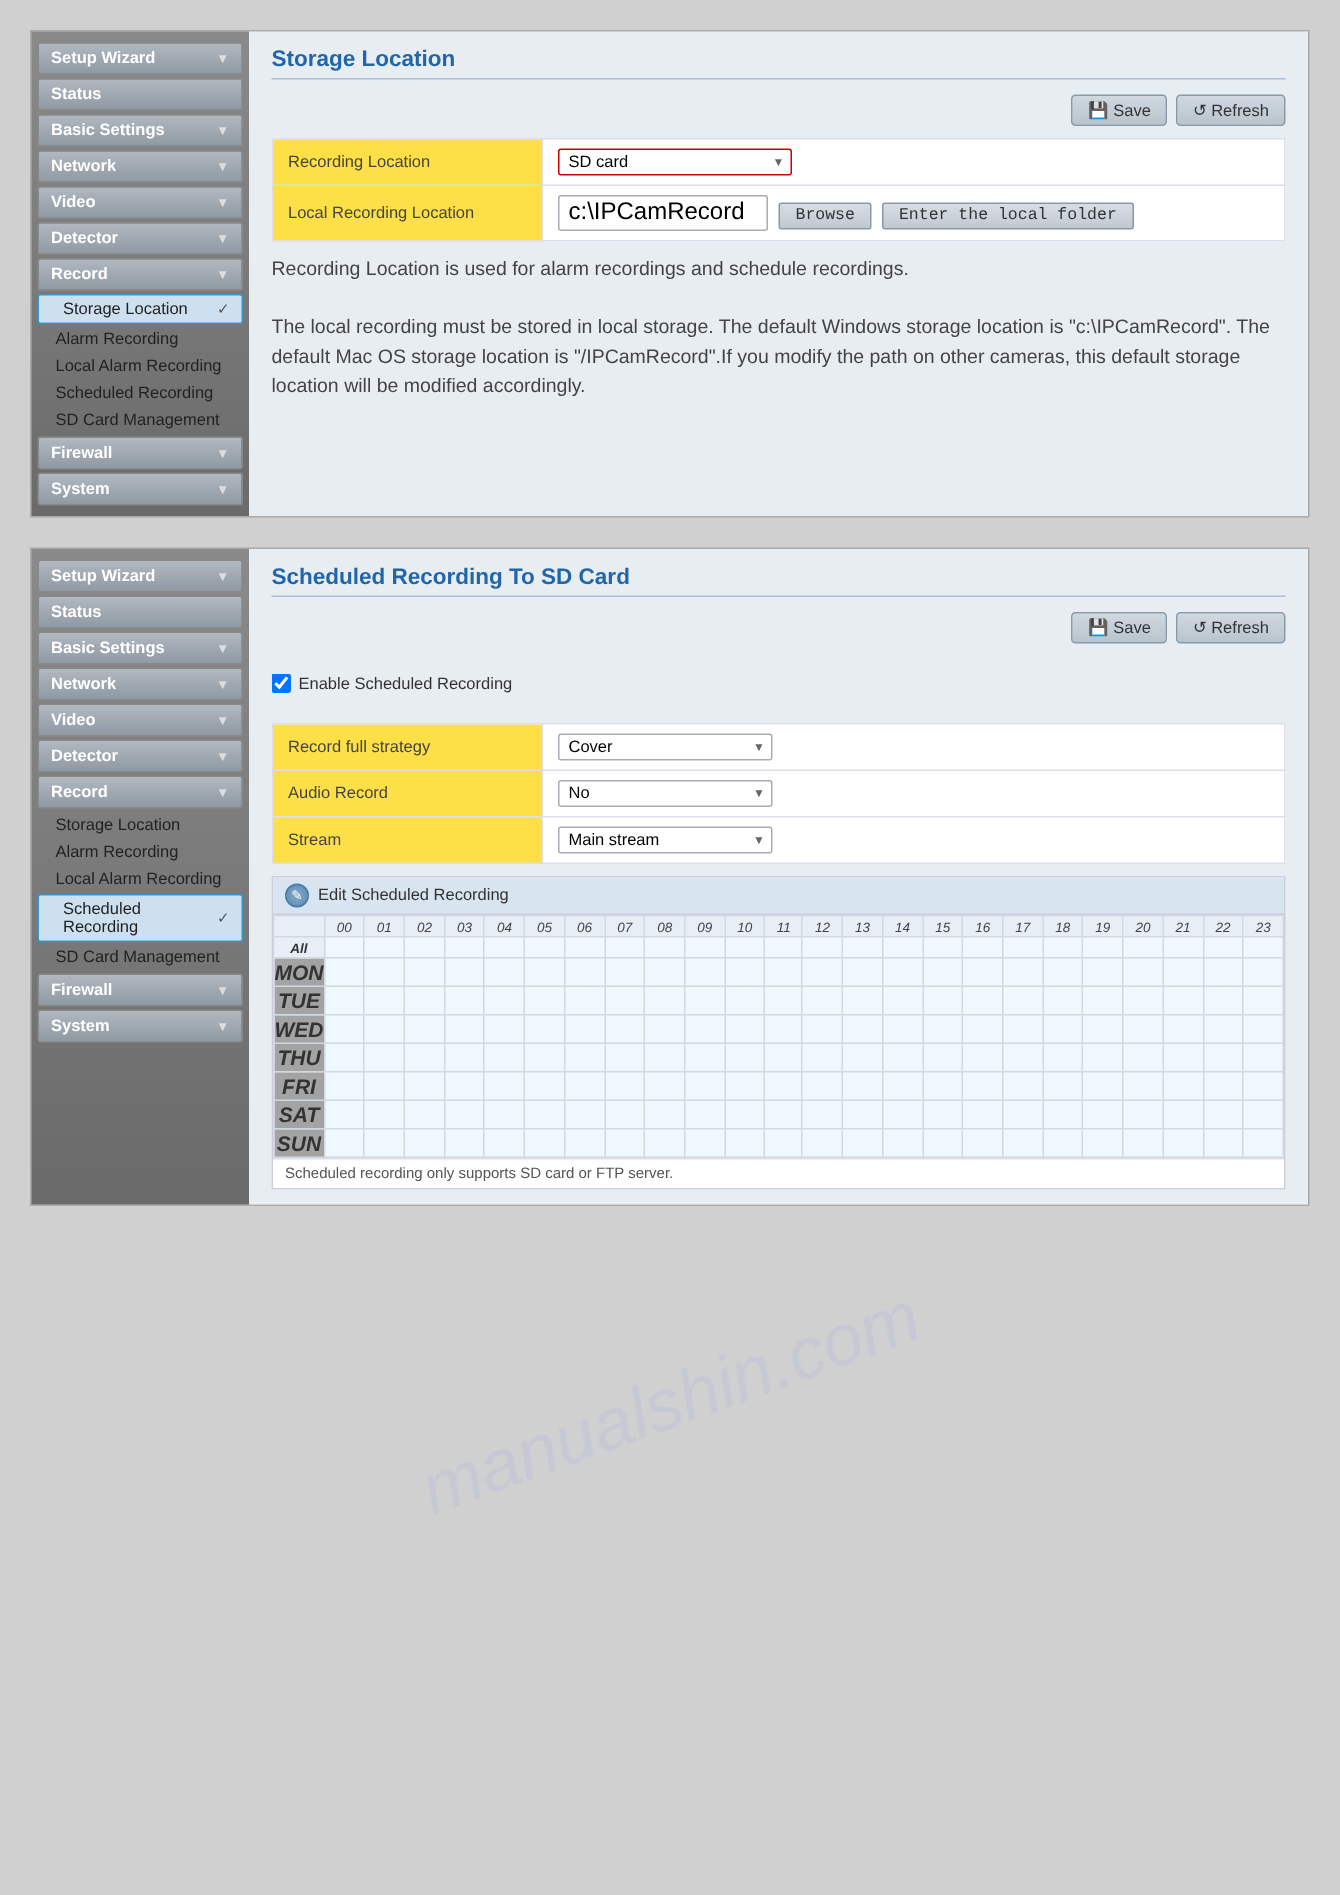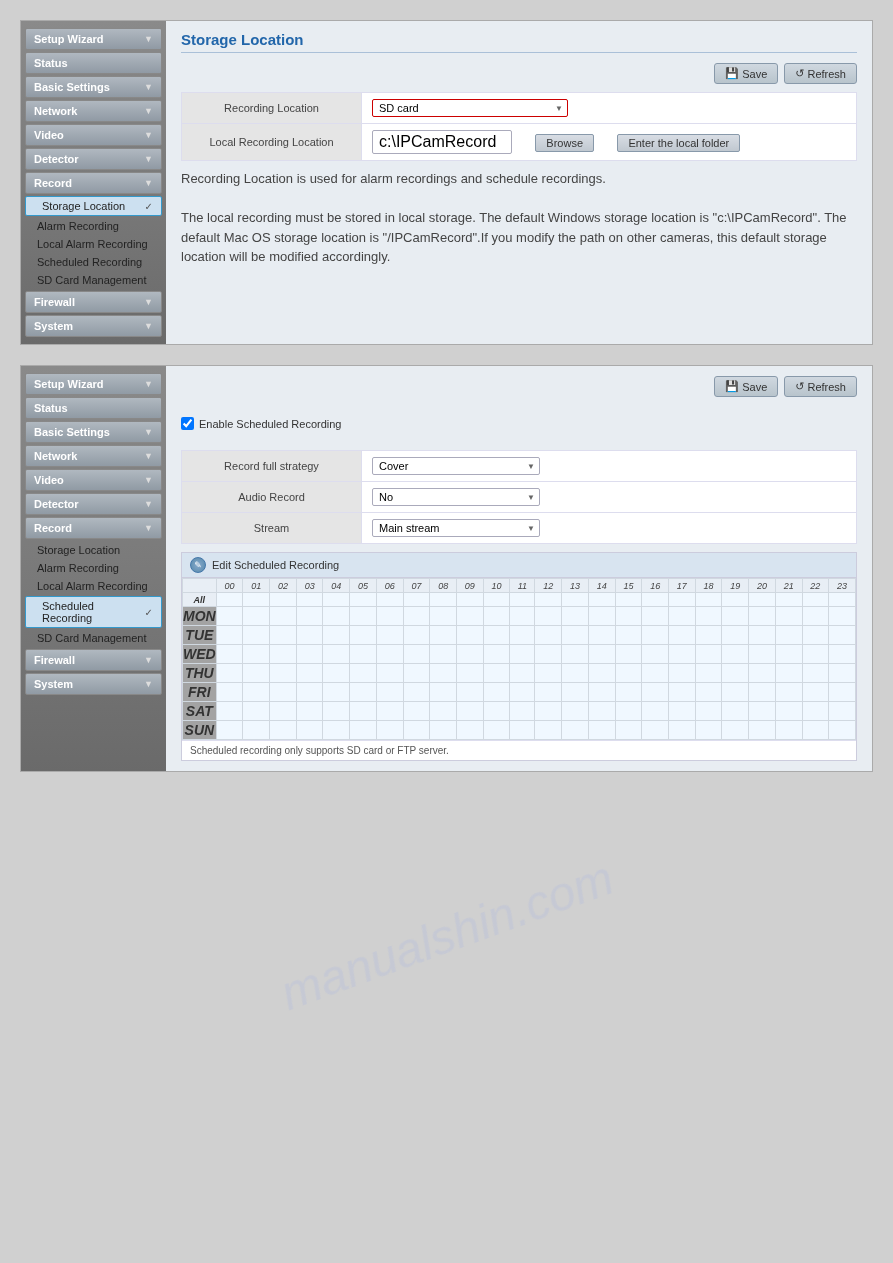--- a/index.html
+++ b/index.html
@@ -121,50 +121,49 @@
       margin-bottom: 8px;
     }
 
     .form-table td {
       padding: 6px 10px;
       border: 1px solid #dde;
       vertical-align: middle;
     }
 
     .form-table td:first-child {
-      background: #e5e5e5;
+      background: #fde047;
       width: 180px;
       font-size: 11px;
       color: #444;
-      text-align: center;
     }
 
     .form-table td:nth-child(2) {
       background: #fff;
     }
 
     .select-field {
       border: 1px solid #c00;
       border-radius: 2px;
       padding: 2px 4px 2px 6px;
       font-size: 11px;
       background: #fff;
-      width: 196px;
+      width: 156px;
       appearance: none;
       -webkit-appearance: none;
       cursor: pointer;
     }
 
     .select-field-normal {
       border: 1px solid #aab;
       border-radius: 2px;
       padding: 2px 20px 2px 6px;
       font-size: 11px;
       background: #fff;
-      width: 168px;
+      width: 143px;
       appearance: none;
       -webkit-appearance: none;
       cursor: pointer;
     }
 
     .select-wrapper {
       position: relative;
       display: inline-block;
     }
 
@@ -188,21 +187,22 @@
     }
 
     .action-btn {
       background: linear-gradient(to bottom, #d8dde4, #c0c8d0);
       border: 1px solid #8899aa;
       border-radius: 2px;
       padding: 2px 10px;
       cursor: pointer;
       font-size: 11px;
       color: #333;
-      margin-left: 20px;
+      margin-left: 4px;
+      font-family: Liberation Mono, monospace;
     }
 
     .info-text {
       font-size: 13px;
       color: #444;
       line-height: 1.5;
       margin-top: 6px;
     }
 
     
@@ -463,20 +463,21 @@
         <span>Firewall</span>
         <span class="arrow-icon">▼</span>
       </div>
       <div class="sidebar-item main-item">
         <span>System</span>
         <span class="arrow-icon">▼</span>
       </div>
     </div>
 
     <div class="main-content">
+      <div class="section-title">Scheduled Recording To SD Card</div>
 
       <div class="toolbar">
         <button class="toolbar-btn">
           <span>💾</span>
           <span>Save</span>
         </button>
         <button class="toolbar-btn">
           <span>↺</span>
           <span>Refresh</span>
         </button>

